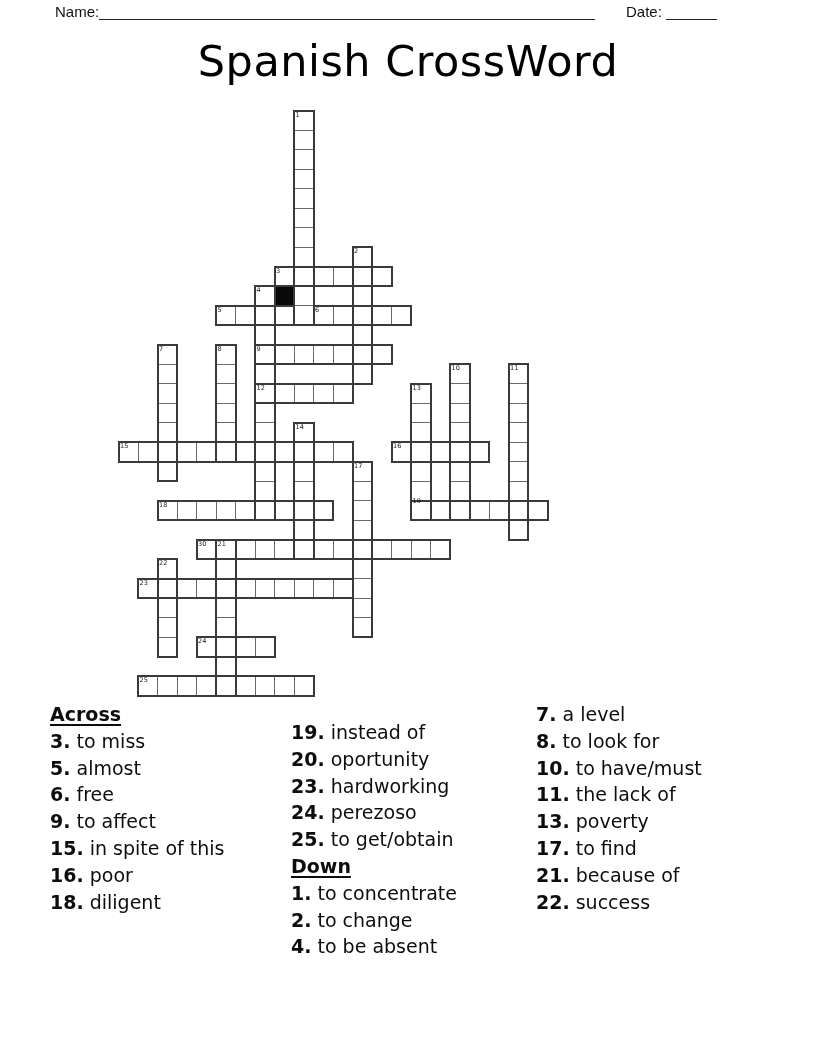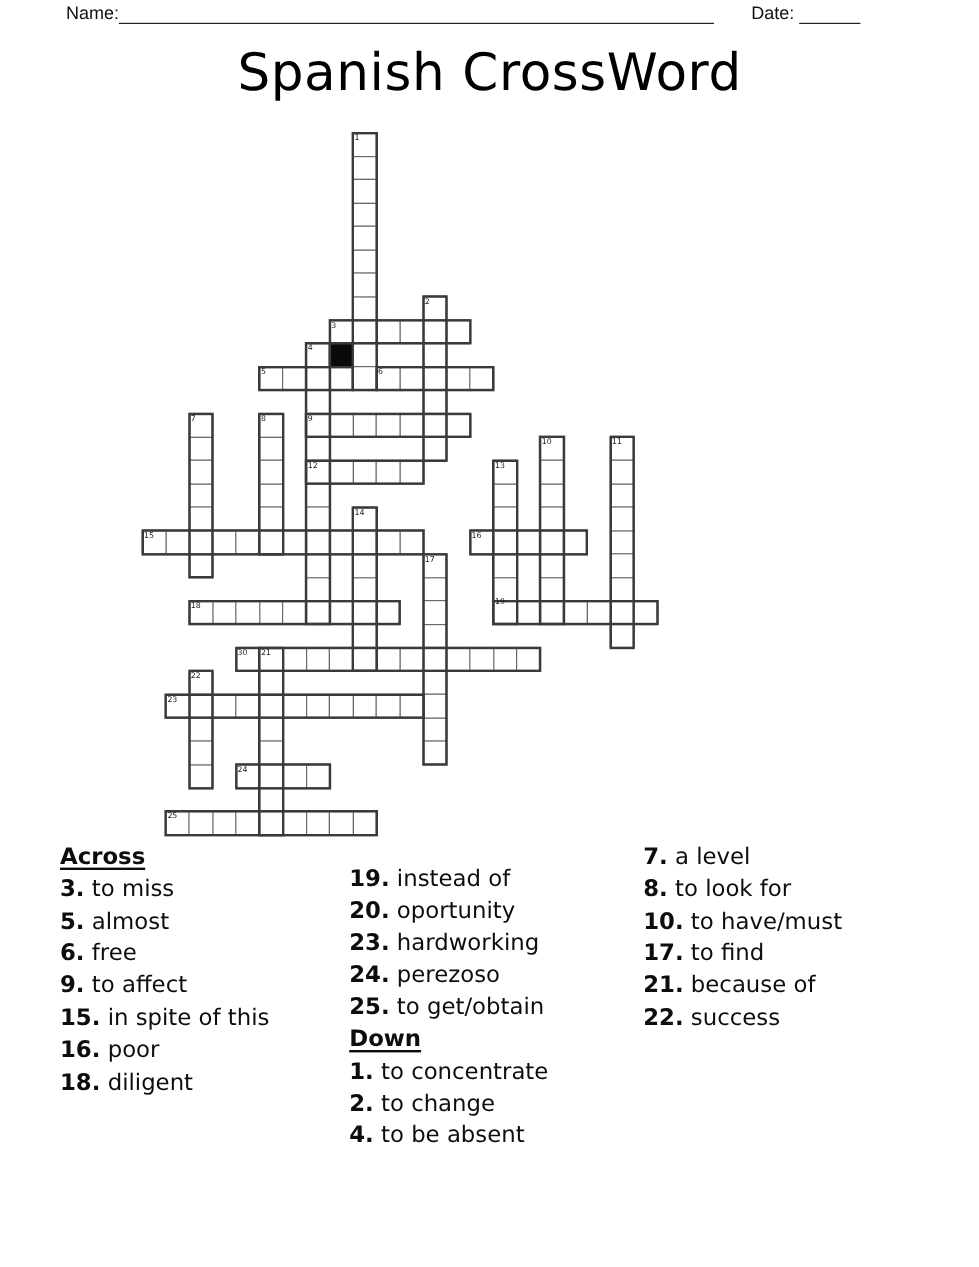--- a/index.html
+++ b/index.html
@@ -326,16 +326,18 @@
     <div class="clue-item"><b>25.</b> to get/obtain</div>
     <div class="clue-item"><span class="clue-header">Down</span></div>
     <div class="clue-item"><b>1.</b> to concentrate</div>
     <div class="clue-item"><b>2.</b> to change</div>
     <div class="clue-item"><b>4.</b> to be absent</div>
   </div>
 <div id="clue-col-2" class="clue-col">
     <div class="clue-item"><b>7.</b> a level</div>
     <div class="clue-item"><b>8.</b> to look for</div>
     <div class="clue-item"><b>10.</b> to have/must</div>
+    <div class="clue-item"><b>11.</b> the lack of</div>
+    <div class="clue-item"><b>13.</b> poverty</div>
     <div class="clue-item"><b>17.</b> to find</div>
     <div class="clue-item"><b>21.</b> because of</div>
     <div class="clue-item"><b>22.</b> success</div>
   </div>
 
 </body></html>

